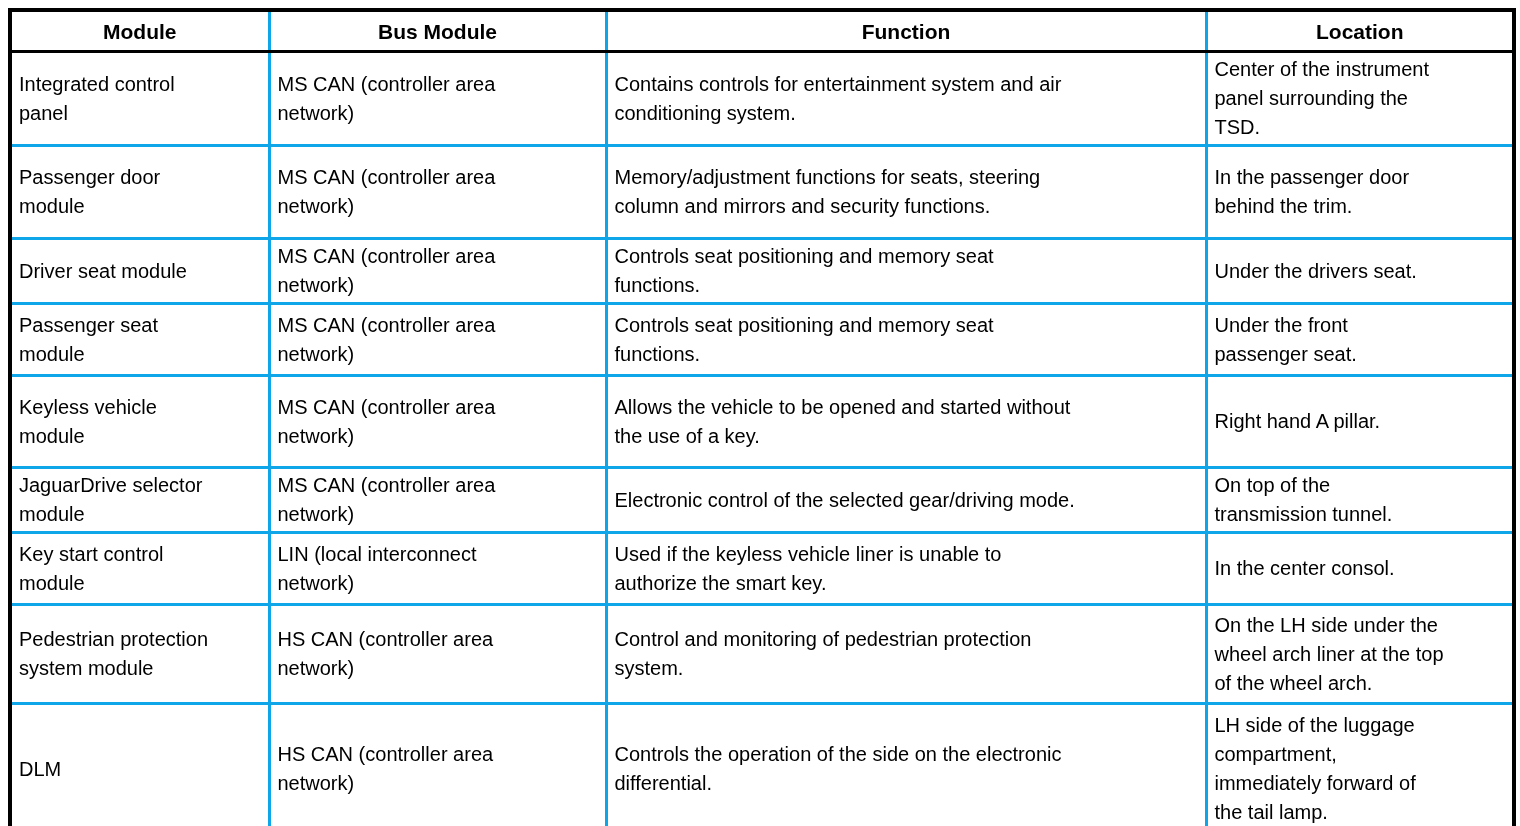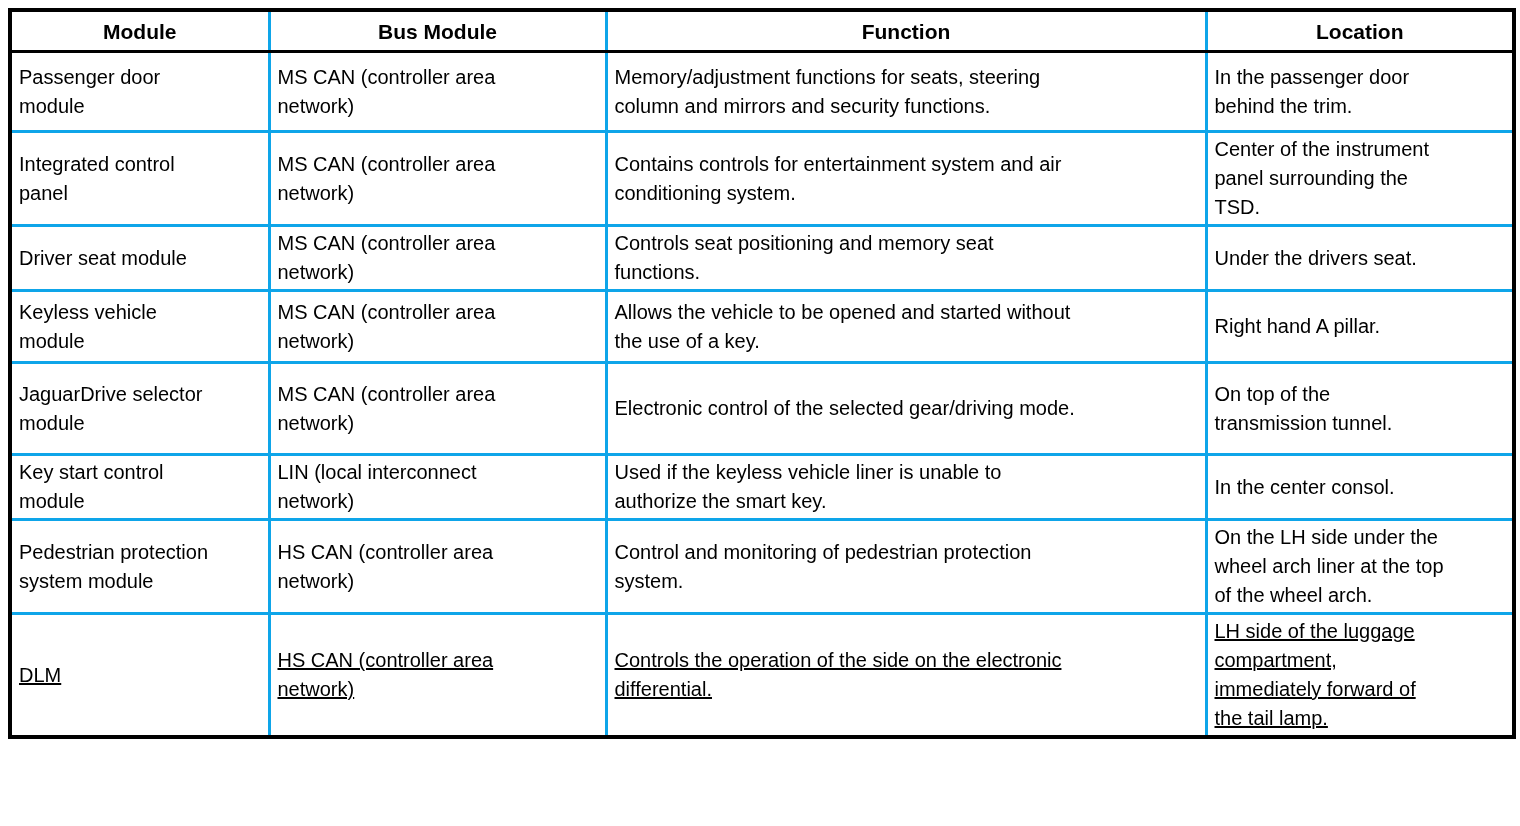--- a/index.html
+++ b/index.html
@@ -48,21 +48,21 @@
     white-space: pre-line;
   }
   thead tr            { height: 38px; }
   tbody tr:nth-child(1) { height: 80px; }
   tbody tr:nth-child(2) { height: 93px; }
   tbody tr:nth-child(3) { height: 52px; }
   tbody tr:nth-child(4) { height: 72px; }
   tbody tr:nth-child(5) { height: 92px; }
   tbody tr:nth-child(6) { height: 51px; }
   tbody tr:nth-child(7) { height: 72px; }
-  tbody tr:nth-child(8) { height: 99px; text-decoration: underline; }
+  tbody tr:nth-child(8) { height: 99px; }
   tbody tr:nth-child(9) { height: 132px; }
 </style>
 </head>
 <body>
 
 <div class="page">
   <table class="module-table">
     <colgroup>
       <col class="c-module">
       <col class="c-bus">
@@ -72,47 +72,57 @@
     <thead>
       <tr>
         <th>Module</th>
         <th>Bus Module</th>
         <th>Function</th>
         <th>Location</th>
       </tr>
     </thead>
     <tbody>
         <tr>
-          <td>Passenger door
-module</td>
-          <td>MS CAN (controller area
-network)</td>
-          <td>Memory/adjustment functions for seats, steering
-column and mirrors and security functions.</td>
-          <td>In the passenger door
-behind the trim.</td>
-        </tr>
-        <tr>
           <td>Integrated control
 panel</td>
           <td>MS CAN (controller area
 network)</td>
           <td>Contains controls for entertainment system and air
 conditioning system.</td>
           <td>Center of the instrument
 panel surrounding the
 TSD.</td>
         </tr>
         <tr>
+          <td>Passenger door
+module</td>
+          <td>MS CAN (controller area
+network)</td>
+          <td>Memory/adjustment functions for seats, steering
+column and mirrors and security functions.</td>
+          <td>In the passenger door
+behind the trim.</td>
+        </tr>
+        <tr>
           <td>Driver seat module</td>
           <td>MS CAN (controller area
 network)</td>
           <td>Controls seat positioning and memory seat
 functions.</td>
           <td>Under the drivers seat.</td>
+        </tr>
+        <tr>
+          <td>Passenger seat
+module</td>
+          <td>MS CAN (controller area
+network)</td>
+          <td>Controls seat positioning and memory seat
+functions.</td>
+          <td>Under the front
+passenger seat.</td>
         </tr>
         <tr>
           <td>Keyless vehicle
 module</td>
           <td>MS CAN (controller area
 network)</td>
           <td>Allows the vehicle to be opened and started without
 the use of a key.</td>
           <td>Right hand A pillar.</td>
         </tr>

